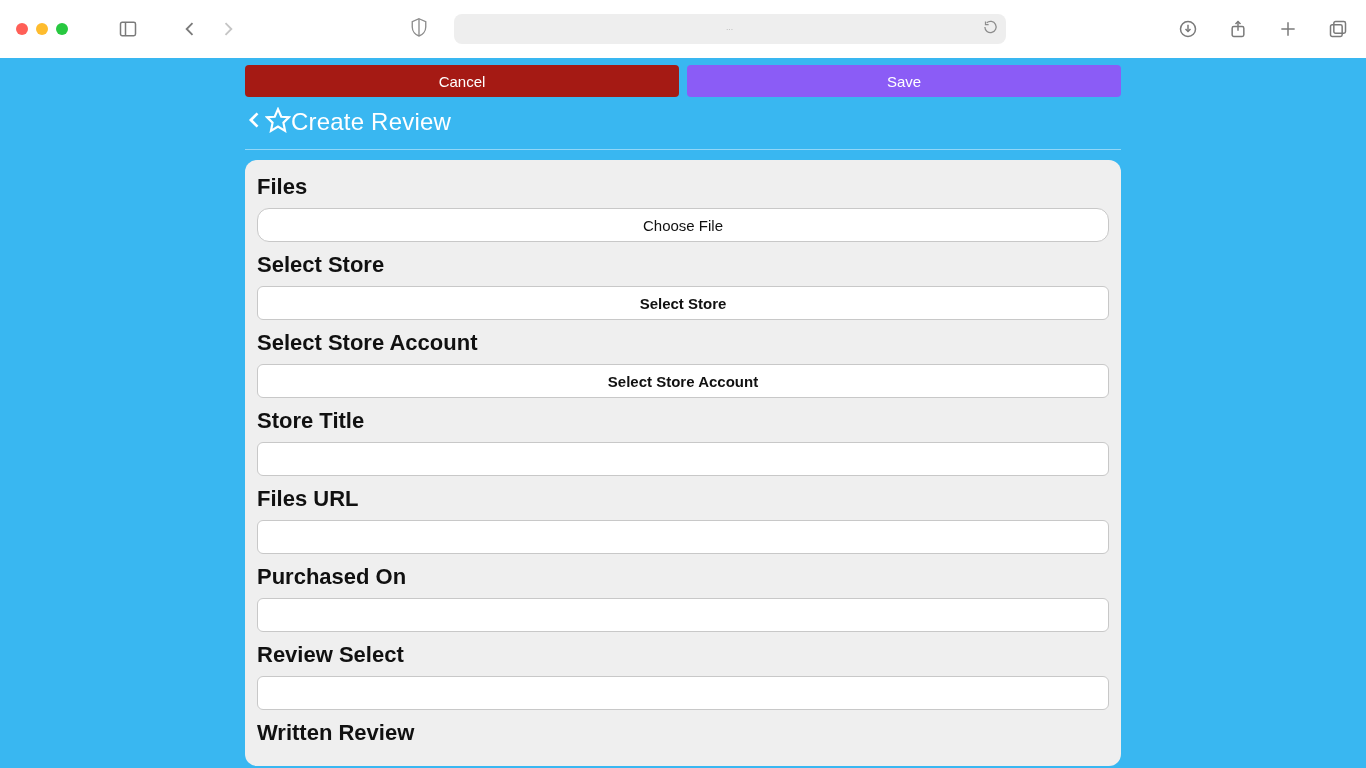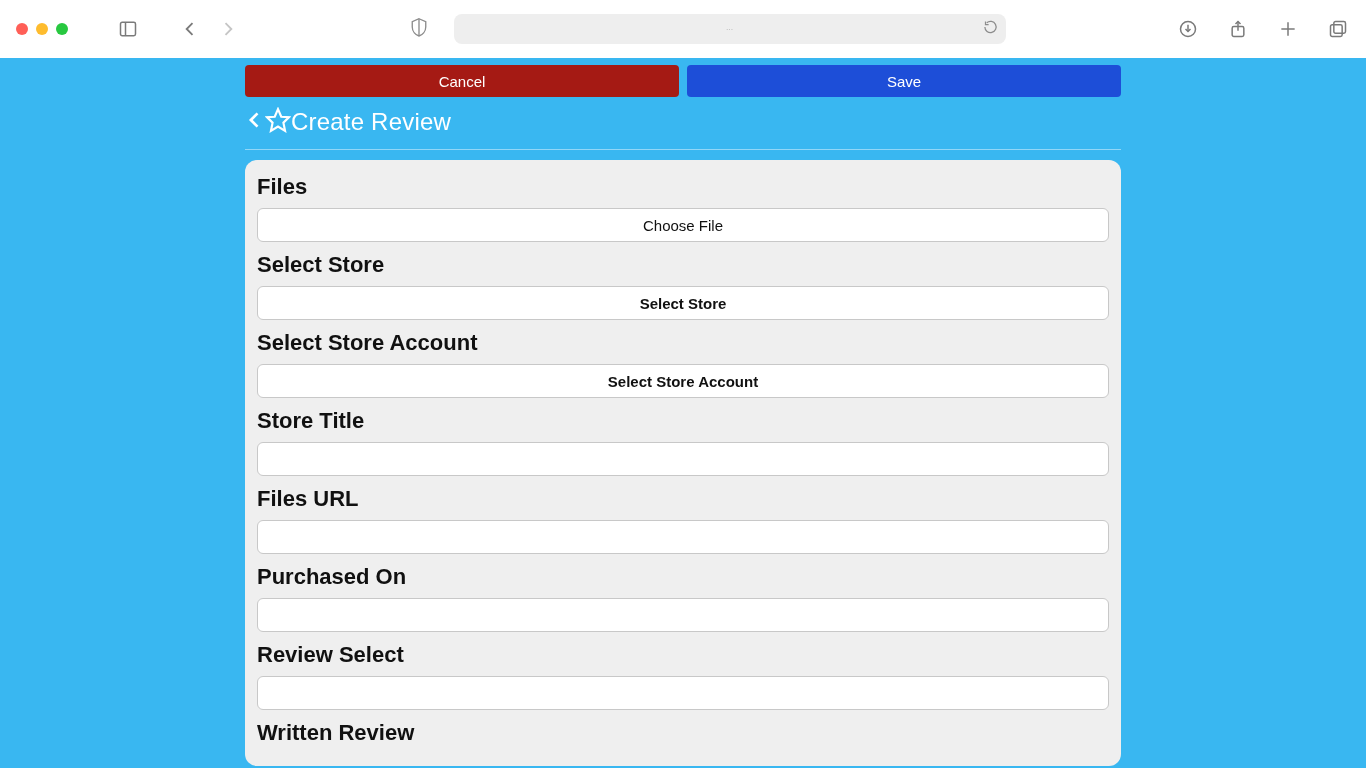--- a/index.html
+++ b/index.html
@@ -74,21 +74,21 @@
     flex: 1;
     height: 32px;
     border-radius: 4px;
     border: none;
     color: #fff;
     font-size: 15px;
     cursor: pointer;
     display:flex; align-items:center; justify-content:center;
   }
   .btn.cancel { background: #a51a14; }
-  .btn.save   { background: #1d4ed8; }
+  .btn.save   { background: #8b5cf6; }
 
   .header-row {
     display: flex; align-items: center; 
     margin-top: 10px;
     padding-bottom: 12px;
     border-bottom: 1px solid rgba(255,255,255,0.45);
     color: #fff;
   }
   .header-row h1 { font-size: 24px; font-weight: 500; letter-spacing: 0.2px; }
   .chev-back, .star-outline { color: #fff; }
@@ -111,21 +111,21 @@
     border: 1px solid #c8c8c8;
     border-radius: 6px;
     background: #fff;
     font-size: 15px;
     padding: 0 10px;
     display:flex; align-items:center; justify-content:center;
     color:#111;
   }
   .field-control.text-left { justify-content: flex-start; }
   .field-control.select-btn { font-weight: 600; cursor:pointer; }
-  .field-control.choose-btn { cursor:pointer; font-weight:400; }
+  .field-control.choose-btn { cursor:pointer; font-weight:400;border-radius:12px; }
   input.field-control { outline:none; }
 
 </style>
 </head>
 <body>
 
 <div class="toolbar">
   <div class="traffic">
     <div class="dot red"></div>
     <div class="dot yellow"></div>

